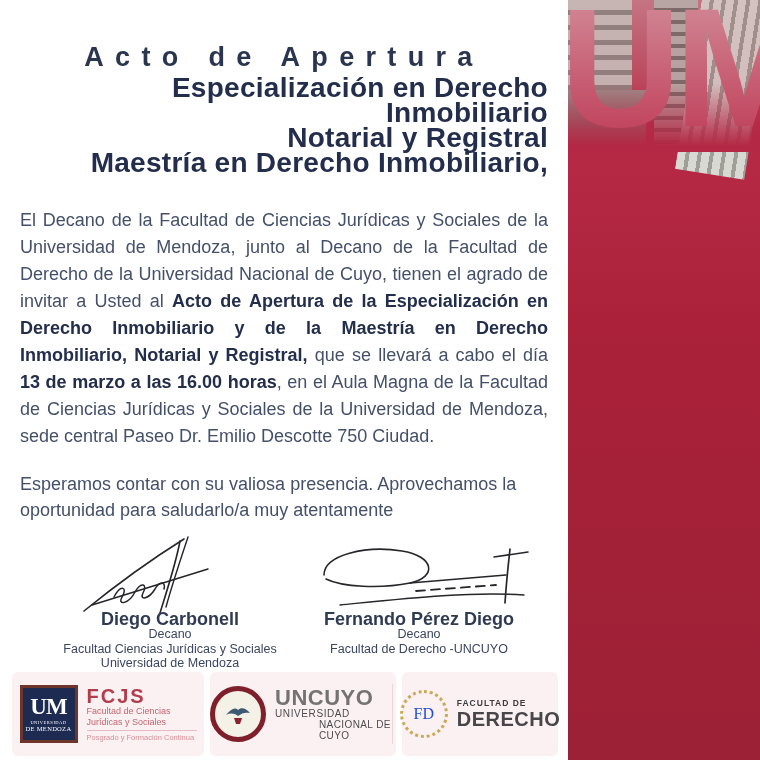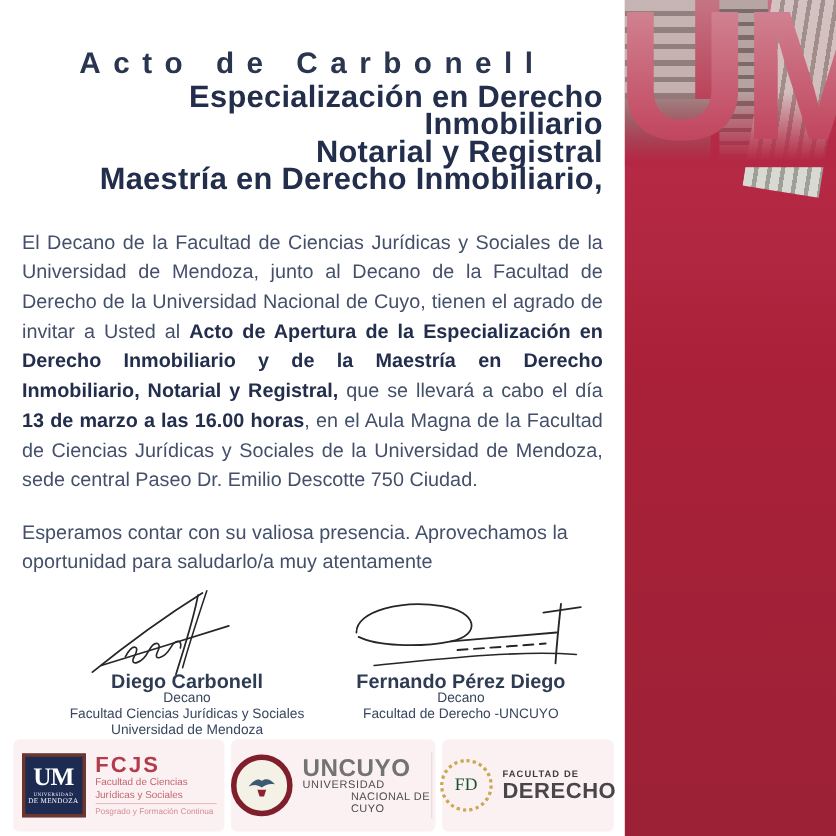--- a/index.html
+++ b/index.html
@@ -62,21 +62,21 @@
     display:flex;align-items:center;justify-content:center;flex:0 0 auto;
   }
   .uncuyo-txt{display:flex;flex-direction:column;align-items:flex-start;}
   .uncuyo-txt .nm{font-size:22px;font-weight:bold;color:#737373;line-height:21px;letter-spacing:0.5px;}
   .uncuyo-txt .s1{font-size:10px;color:#4c4c4e;line-height:11px;letter-spacing:0.6px;}
   .uncuyo-txt .s2{font-size:10px;color:#4c4c4e;line-height:11px;letter-spacing:0.4px;padding-left:44px;}
   .card-divider{position:absolute;right:3px;top:12px;width:1px;height:60px;background:#e9d8da;}
   .wreath{
     width:42px;height:42px;border-radius:50%;border:3px dotted #c9a956;
     display:flex;align-items:center;justify-content:center;flex:0 0 auto;
-    font-family:"Liberation Serif", serif;color:#14532d;font-size:16px;
+    font-family:"Liberation Serif", serif;color:#1d4ed8;font-size:16px;
   }
   .derecho-txt{display:flex;flex-direction:column;align-items:flex-start;}
   .derecho-txt .s1{font-size:8.5px;color:#3c3c3e;letter-spacing:1px;line-height:10px;font-weight:bold;}
   .derecho-txt .s2{font-size:20px;font-weight:600;color:#47474a;letter-spacing:0.5px;line-height:22px;}
   
   .band{
     position:absolute;left:568px;top:0;width:192px;height:760px;overflow:hidden;
     background:linear-gradient(180deg,#c8808e 0px,#b72a46 140px,#aa2139 330px,#9c2136 760px);
   }
   .band-photo{position:absolute;left:0;top:0;width:192px;height:152px;}
@@ -92,21 +92,21 @@
   .photo-tint{position:absolute;left:0;top:0;width:192px;height:152px;
     background:linear-gradient(180deg,rgba(171,33,57,0.12) 0%,rgba(171,33,57,0.15) 55%,#b42845 96%);}
   .band-um{position:absolute;left:-4px;top:-14px;}
   
 </style>
 </head>
 <body>
 
 <div class="content">
 
-  <div class="title">Acto de Carbonell</div>
+  <div class="title">Acto de Apertura</div>
 
   <div class="subtitle">
     <span>Especialización en Derecho Inmobiliario</span>
     <span>Notarial y Registral</span>
     <span>Maestría en Derecho Inmobiliario,</span>
   </div>
 
   <p class="para"><span>El Decano de la Facultad de Ciencias Jurídicas y Sociales de la Universidad de Mendoza, junto al Decano de la Facultad de Derecho de la Universidad Nacional de Cuyo,  tienen el agrado de invitar a Usted al </span><span class="b">Acto de Apertura de la Especialización en Derecho Inmobiliario y de la Maestría en Derecho Inmobiliario, Notarial y Registral,</span><span>  que se llevará a cabo el día </span><span class="b">13 de marzo a las 16.00 horas</span><span>, en el Aula Magna de la Facultad de Ciencias Jurídicas y Sociales de la Universidad de Mendoza, sede central Paseo Dr. Emilio Descotte 750 Ciudad.</span></p>
 
   <p class="closing">Esperamos contar con su valiosa presencia. Aprovechamos la oportunidad para saludarlo/a muy atentamente</p>

